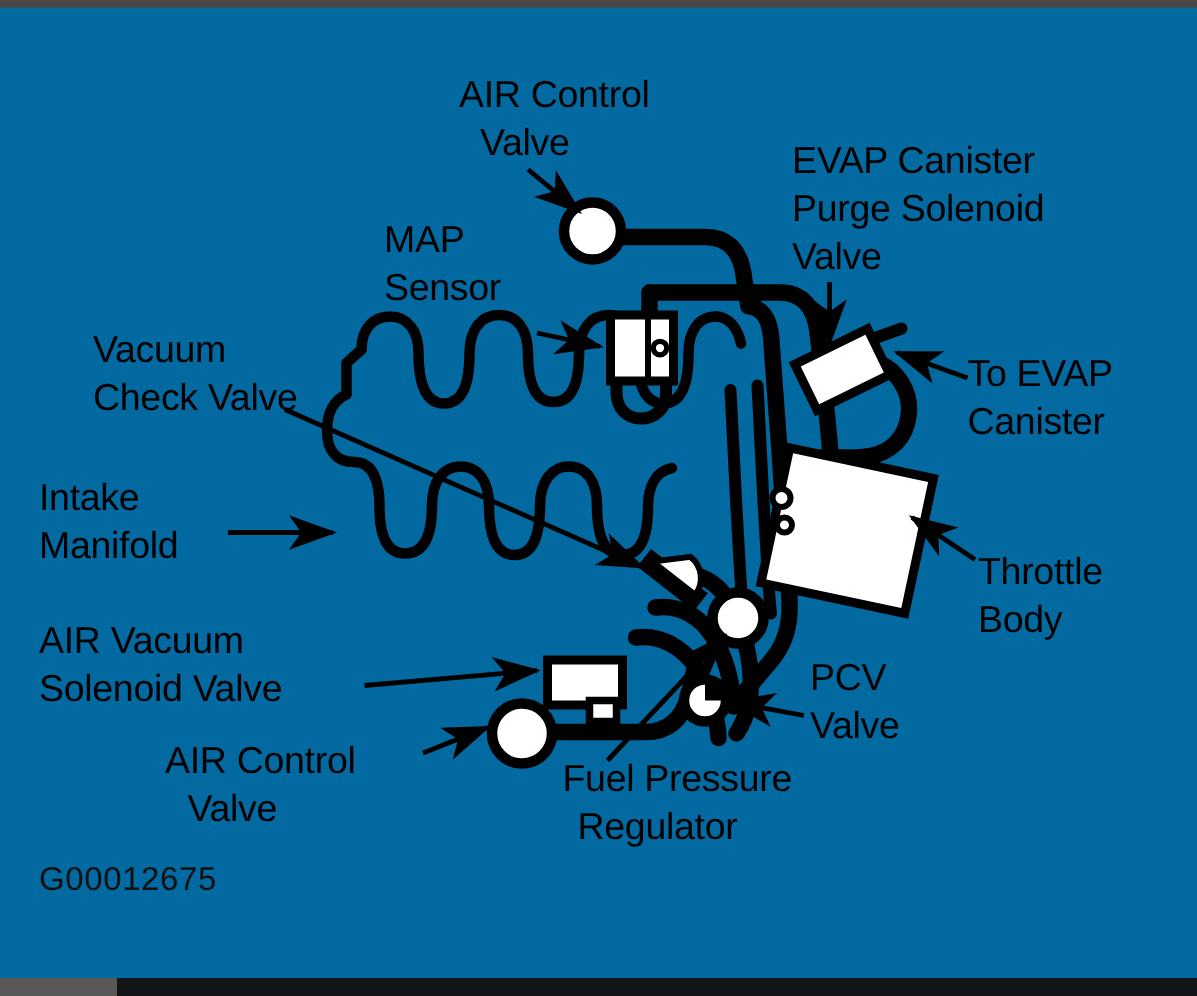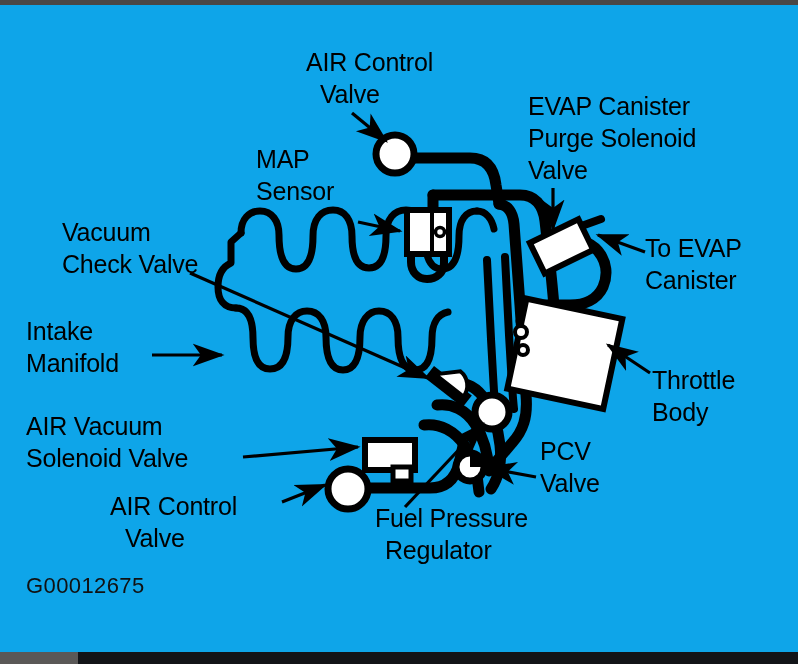--- a/index.html
+++ b/index.html
@@ -11,21 +11,21 @@
   body {
     width: 798px;
     height: 664px;
     overflow: hidden;
     font-family: "Liberation Sans", sans-serif;
   }
   #page {
     position: relative;
     width: 798px;
     height: 664px;
-    background: #0ea5e9;
+    background: #0369a1;
   }
   .chrome-bar {
     position: absolute;
     left: 0;
     width: 798px;
     background: #4a4746;
   }
   #chrome-top {
     top: 0;
     height: 5px;

